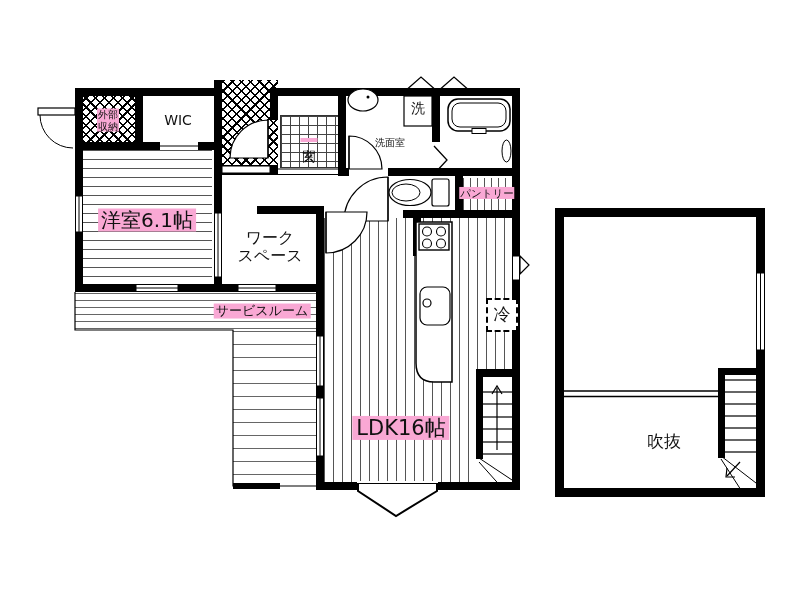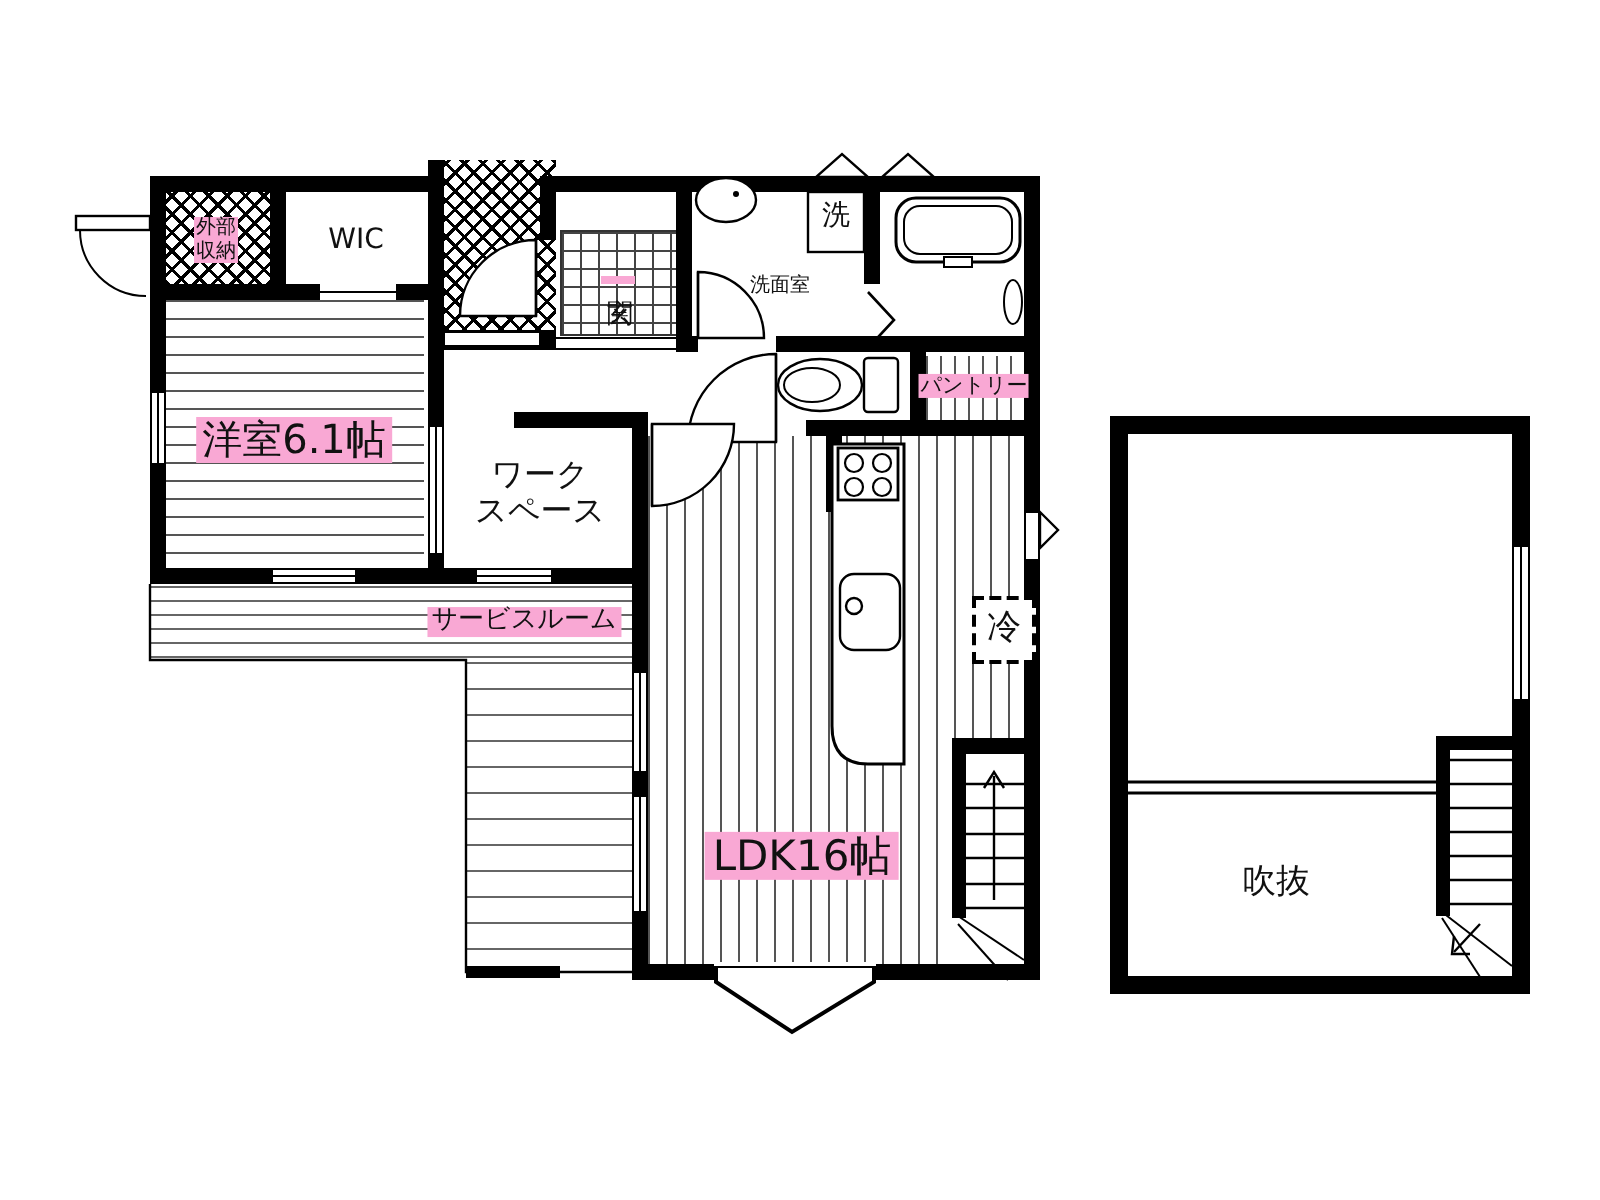--- a/index.html
+++ b/index.html
@@ -257,15 +257,15 @@
   <div class="lab nobg" style="left:418px;top:108px;font-size:14px;">洗</div>
   <div class="lab" style="left:487px;top:193px;font-size:10.5px;padding:0 1px;">パントリー</div>
   <div class="lab" style="left:147px;top:220px;font-size:20px;padding:0 3px;">洋室6.1帖</div>
   <div class="lab nobg" style="left:270px;top:247px;font-size:16px;">
     <span>ワーク</span><br>
     <span>スペース</span>
   </div>
   <div class="lab" style="left:262px;top:311px;font-size:13px;">サービスルーム</div>
   <div class="lab" style="left:401px;top:428px;font-size:21px;padding:0 4px;">LDK16帖</div>
   <div class="lab nobg" style="left:502px;top:315px;font-size:17px;">冷</div>
-  <div class="lab nobg" style="left:638px;top:442px;font-size:17px;">吹抜</div>
+  <div class="lab nobg" style="left:664px;top:442px;font-size:17px;">吹抜</div>
 
 </div>
 
 </body></html>

